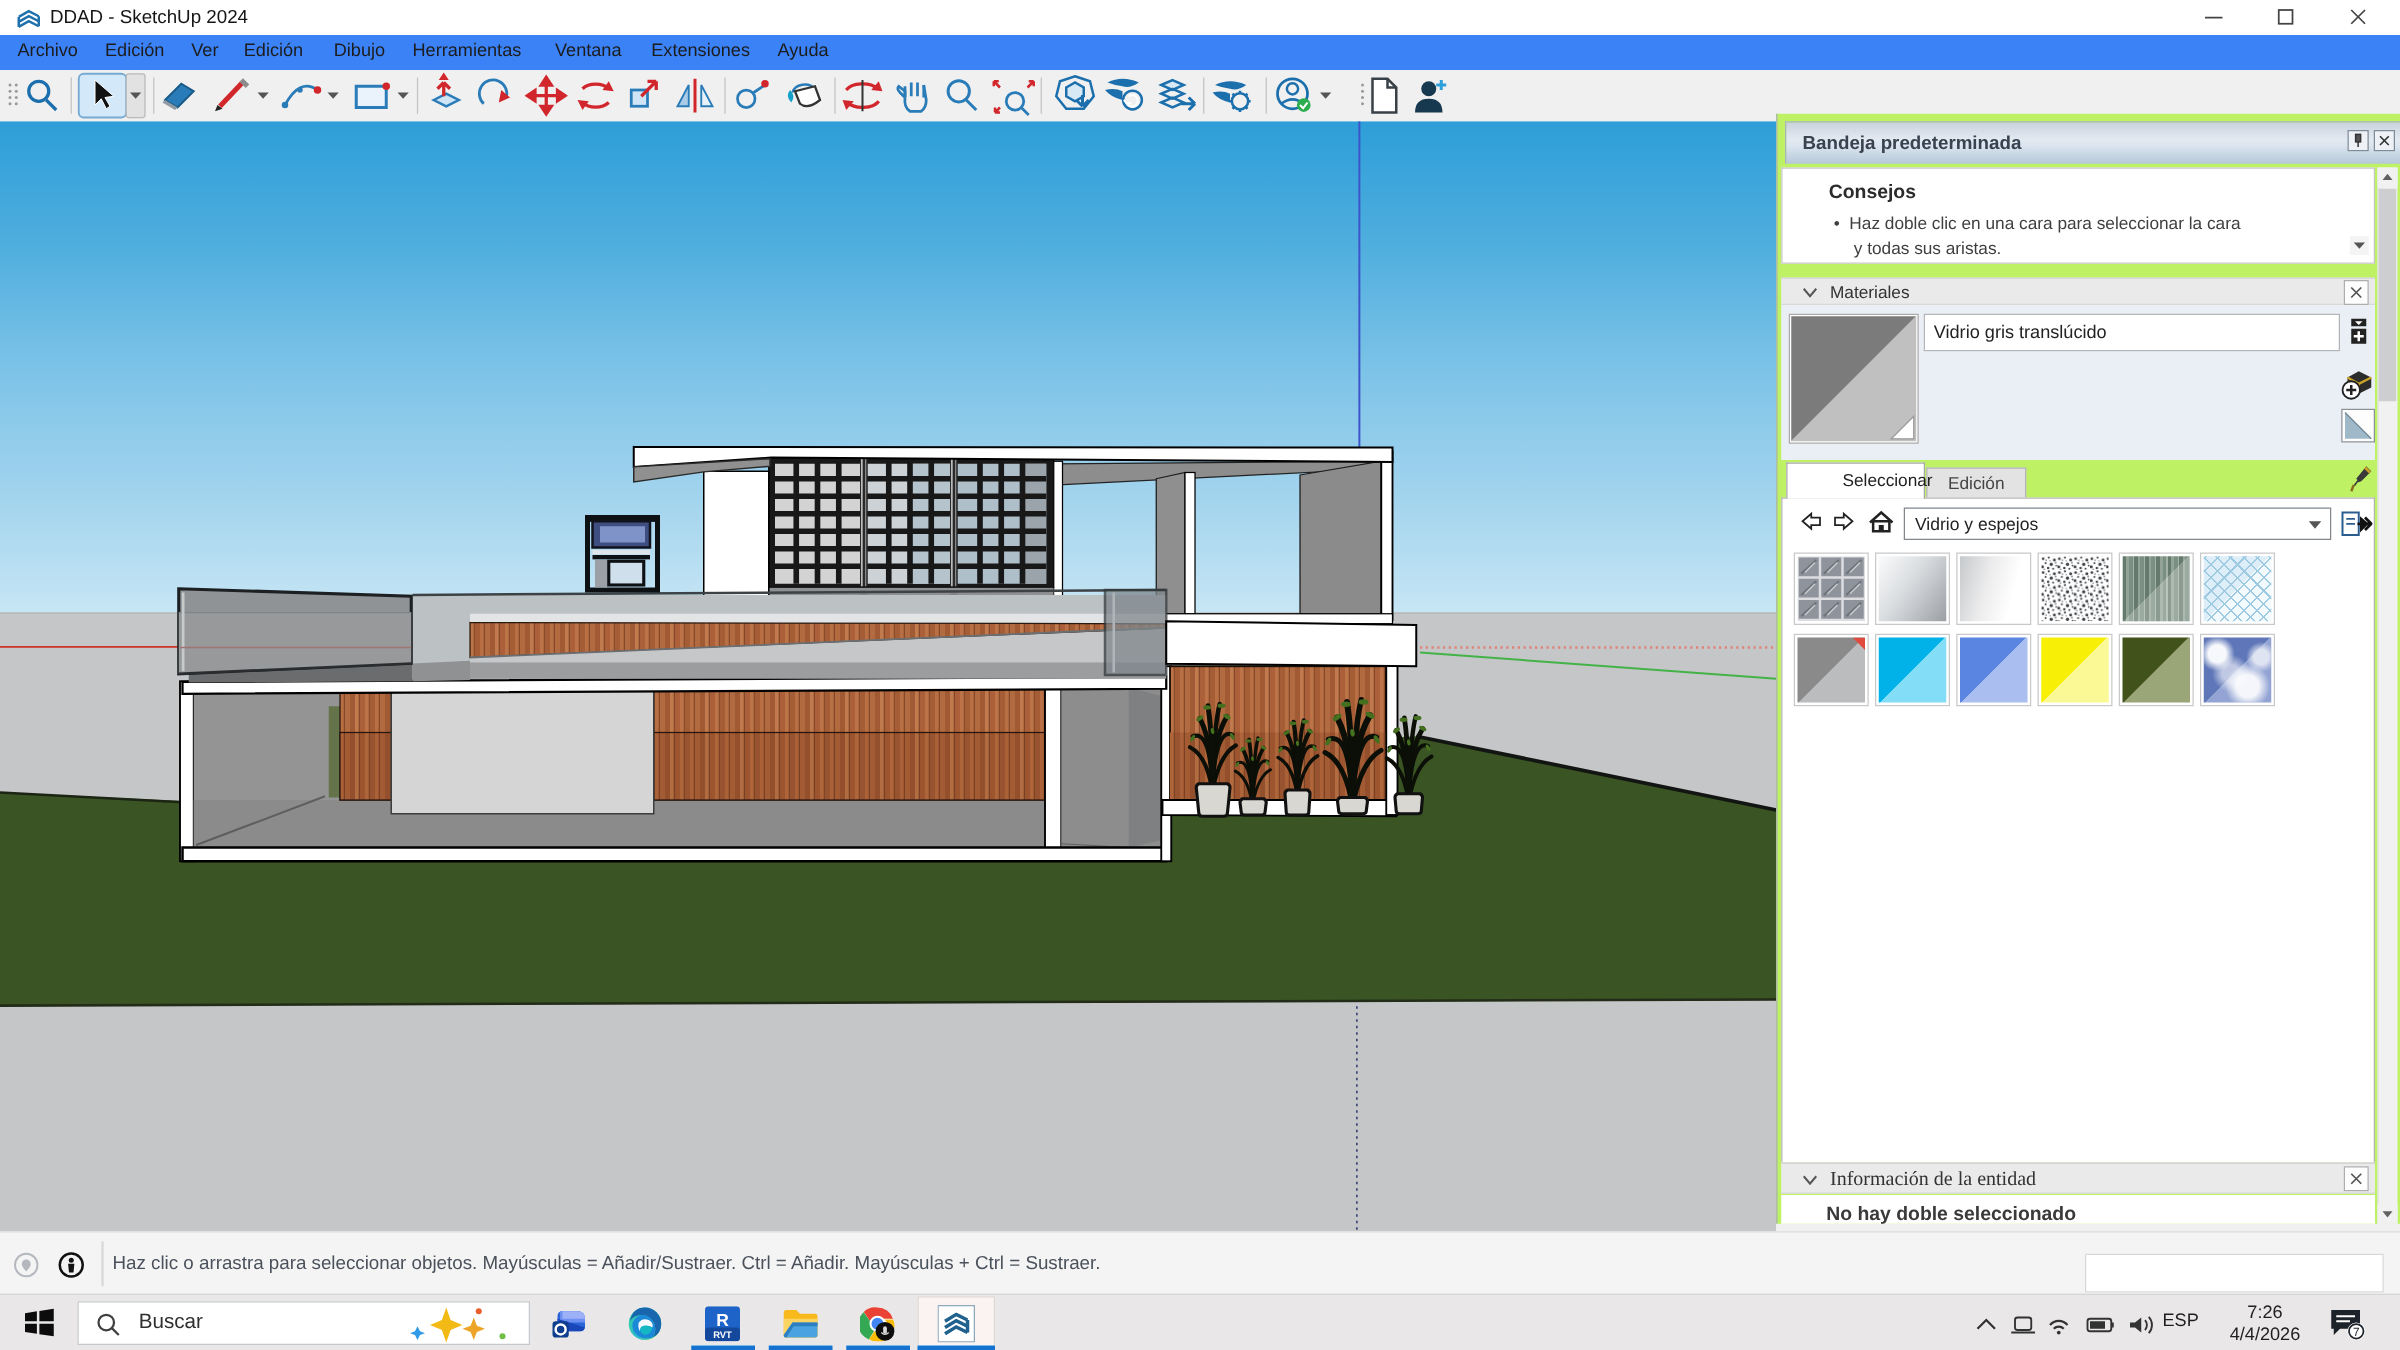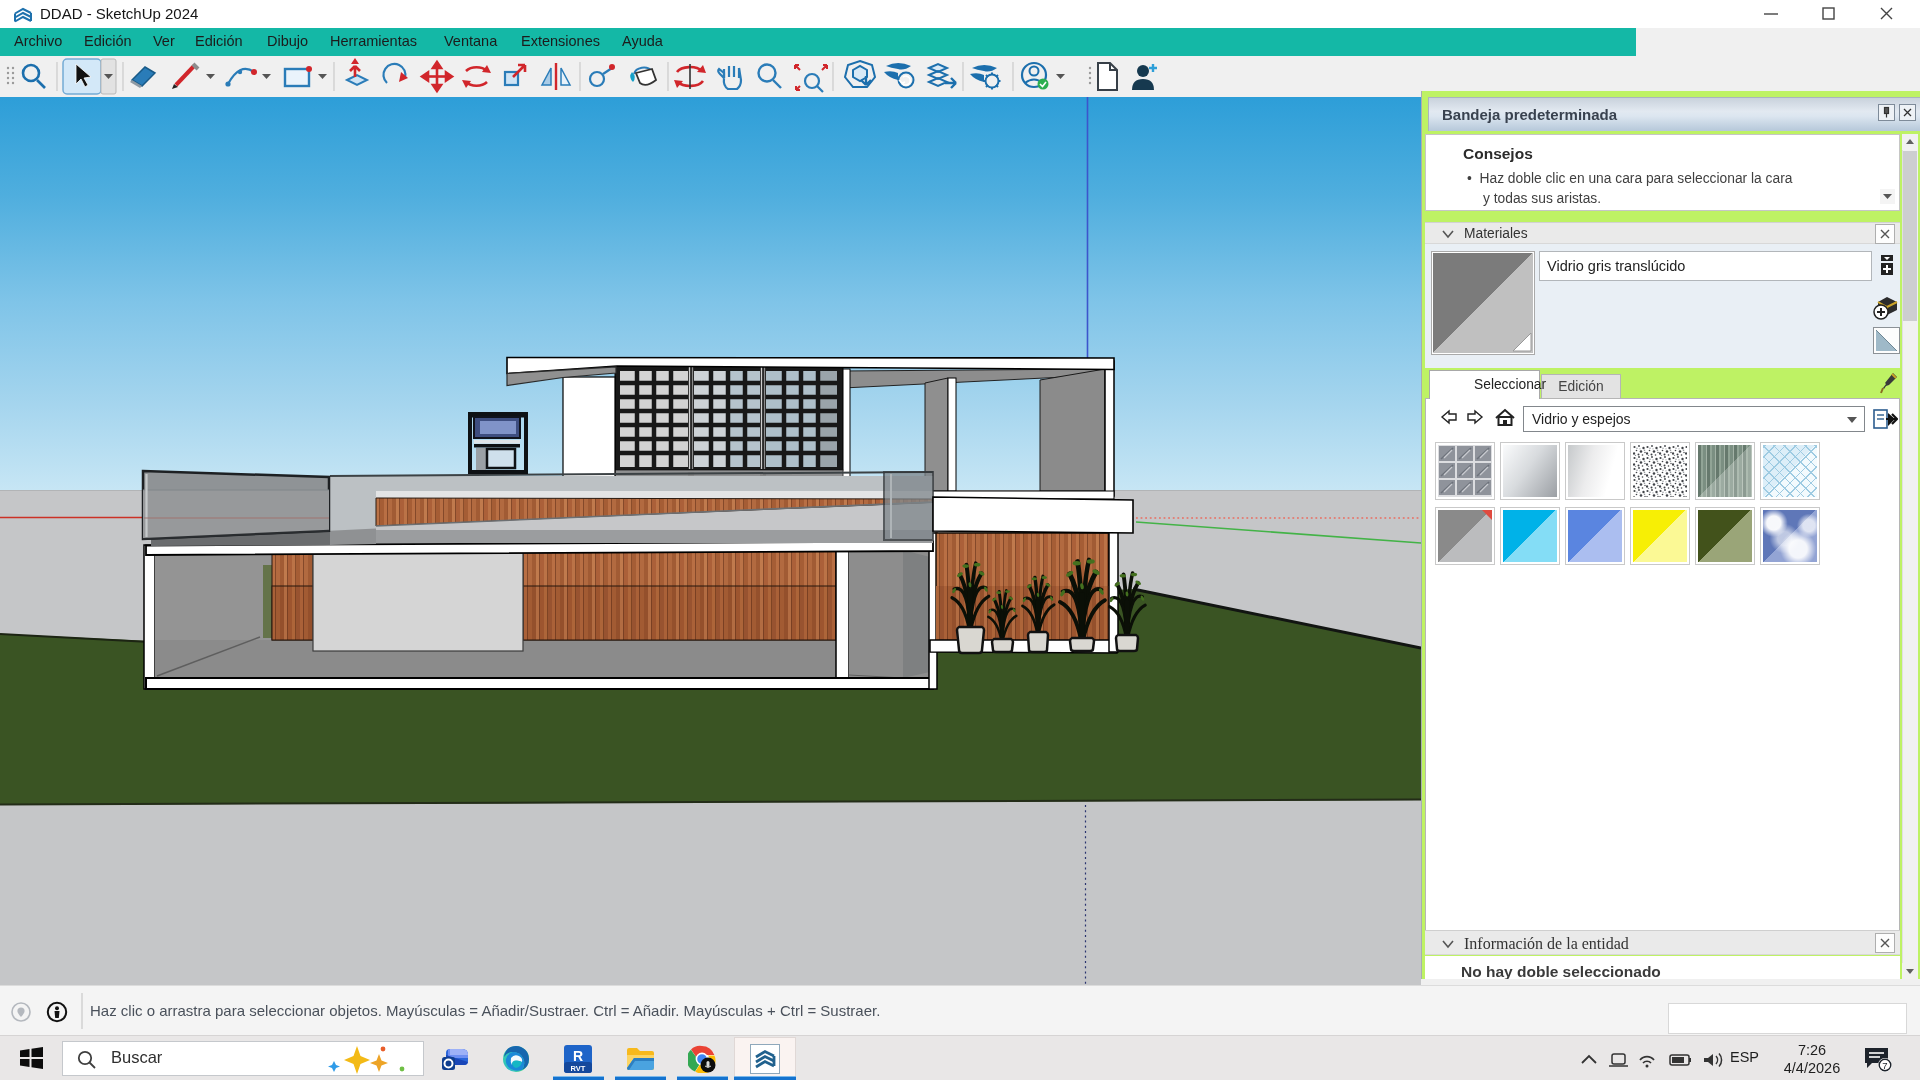--- a/index.html
+++ b/index.html
@@ -1,20 +1,20 @@
 <!DOCTYPE html>
 <html><head>
 <meta charset="utf-8">
 <style>
   * { margin:0; padding:0; box-sizing:border-box; }
   html,body { width:1920px; height:1080px; overflow:hidden; font-family:"Liberation Sans", sans-serif; background:#f0f0f0; }
   .abs { position:absolute; }
   #titlebar { position:absolute; left:0; top:0; width:1920px; height:28px; background:#ffffff; }
   #title-text { position:absolute; left:40px; top:5px; font-size:15px; color:#151515; }
-  #menubar { position:absolute; left:0; top:28px; width:1636px; height:28px; background:#14b8a6; }
+  #menubar { position:absolute; left:0; top:28px; width:1920px; height:28px; background:#3b82f6; }
   .menu-item { position:absolute; top:5px; font-size:14.5px; color:#1c1c1c; }
   #toolbar { position:absolute; left:0; top:56px; width:1920px; height:41px; background:#f0f0f0; }
   #viewport { position:absolute; left:0; top:97px; width:1421px; height:888px; }
   #rpanel { position:absolute; left:1421px; top:91px; width:499px; height:888px; background:#bef264; border-left:1px solid #a8adb2; }
   #statusbar { position:absolute; left:0; top:985px; width:1920px; height:50px; background:#f4f4f4; border-top:1px solid #dcdcdc;}
   #taskbar { position:absolute; left:0; top:1035px; width:1920px; height:45px; background:#e9e7e7; border-top:1px solid #d6d4d4; }
 </style>
 </head>
 <body>
 <div id="titlebar">

